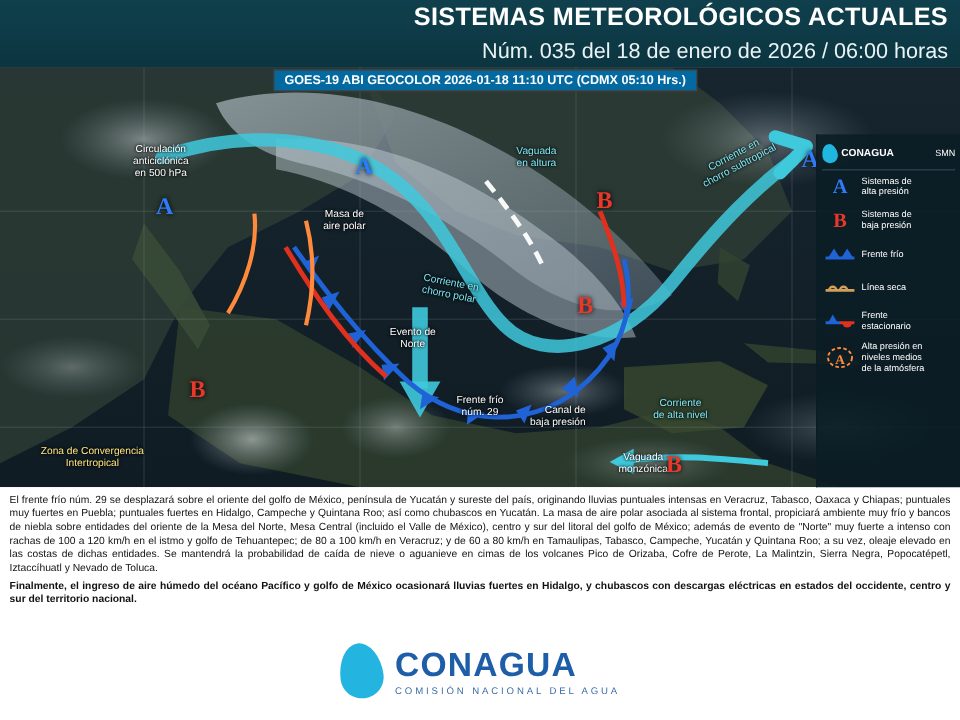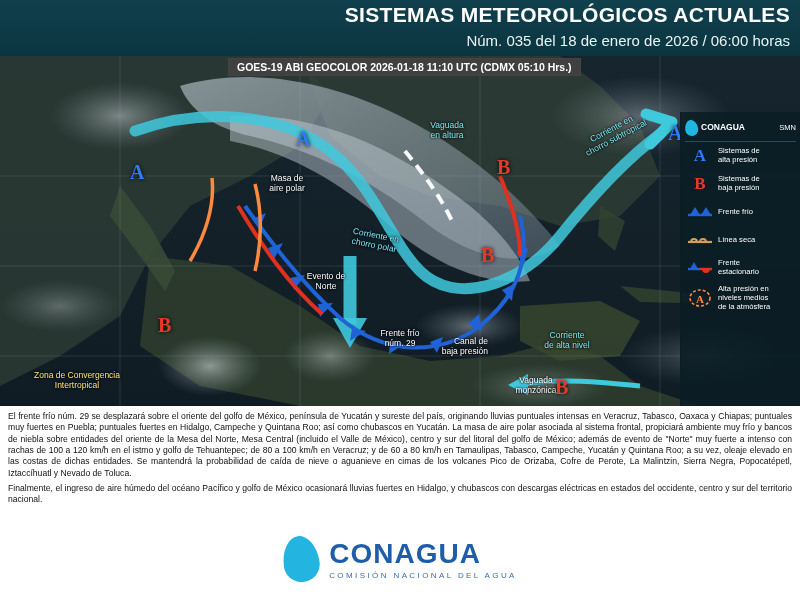--- a/index.html
+++ b/index.html
@@ -29,37 +29,37 @@
     right: 10px; top: 3px;
     color: #ffffff;
     font-size: 21px;
     font-weight: bold;
     letter-spacing: 0.3px;
   }
   .header-sub {
     position: absolute;
     right: 10px; top: 32px;
     color: #eaf3f5;
-    font-size: 15px;
+    font-size: 18px;
   }
 
   
   .map {
     position: absolute;
     left: 0; top: 56px;
     width: 800px; height: 350px;
     background: #1b2a33;
     overflow: hidden;
   }
   .map-canvas { position: absolute; left:0; top:0; width:800px; height:350px; }
 
   .map-banner {
     position: absolute;
     left: 228px; top: 2px;
-    background: #404040;
+    background: #0369a1;
     color: #ffffff;
     font-size: 10.5px;
     font-weight: bold;
     padding: 2px 8px;
     border: 1px solid #444;
     white-space: nowrap;
     z-index: 40;
   }
 
   .map-label {
@@ -267,29 +267,32 @@
     <div class="map-banner">GOES-19 ABI GEOCOLOR 2026-01-18 11:10 UTC (CDMX  05:10 Hrs.)</div>
 
     <div class="ab A" style="left:130px; top:105px;">A</div>
     <div class="ab A" style="left:296px; top:72px;">A</div>
     <div class="ab A" style="left:668px; top:66px;">A</div>
     <div class="ab B" style="left:497px; top:100px;">B</div>
     <div class="ab B" style="left:481px; top:188px;">B</div>
     <div class="ab B" style="left:158px; top:258px;">B</div>
     <div class="ab B" style="left:555px; top:320px;">B</div>
 
+    <div class="map-label" style="left:88px; top:64px; width:92px; white-space:pre-line;">Circulación
+anticiclónica
+en 500 hPa</div>
     <div class="map-label" style="left:252px; top:118px; width:70px; white-space:pre-line;">Masa de
 aire polar</div>
     <div class="map-label cyan" style="left:414px; top:65px; width:66px; white-space:pre-line;">Vaguada
 en altura</div>
     <div class="map-label cyan" style="left:567px; top:68px; width:94px; white-space:pre-line; transform:rotate(-28deg);">Corriente en
 chorro subtropical</div>
     <div class="map-label cyan" style="left:330px; top:175px; width:90px; white-space:pre-line; transform:rotate(11deg);">Corriente en
 chorro polar</div>
-    <div class="map-label" style="left:290px; top:216px; width:72px; white-space:pre-line;">Evento de
+    <div class="map-label" style="left:308px; top:216px; width:72px; white-space:pre-line;">Evento de
 Norte</div>
     <div class="map-label" style="left:367px; top:273px; width:66px; white-space:pre-line;">Frente frío
 núm. 29</div>
     <div class="map-label" style="left:416px; top:281px; width:72px; white-space:pre-line;text-align:right;">Canal de
 baja presión</div>
     <div class="map-label cyan" style="left:528px; top:275px; width:78px; white-space:pre-line;">Corriente
 de alta nivel</div>
     <div class="map-label" style="left:504px; top:320px; width:64px; white-space:pre-line;">Vaguada
 monzónica</div>
     <div class="map-label yellow" style="left:16px; top:315px; width:122px; white-space:pre-line; text-align:center;">Zona  de Convergencia
@@ -366,21 +369,21 @@
         <div class="legend-txt" style="white-space:pre-line;">Alta presión en
 niveles medios
 de la atmósfera</div>
       </div>
 
     </div>
   </div>
 
   <div class="textblock">
     <p style="margin:0 0 4px 0;">El frente frío núm. 29 se desplazará sobre el oriente del golfo de México, península de Yucatán y sureste del país, originando lluvias puntuales intensas en Veracruz, Tabasco, Oaxaca y Chiapas; puntuales muy fuertes en Puebla; puntuales fuertes en Hidalgo, Campeche y Quintana Roo; así como chubascos en Yucatán. La masa de aire polar asociada al sistema frontal, propiciará ambiente muy frío y bancos de niebla sobre entidades del oriente de la Mesa del Norte, Mesa Central (incluido el Valle de México), centro y sur del litoral del golfo de México; además de evento de "Norte" muy fuerte a intenso con rachas de 100 a 120 km/h en el istmo y golfo de Tehuantepec; de 80 a 100 km/h en Veracruz; y de 60 a 80 km/h en Tamaulipas, Tabasco, Campeche, Yucatán y Quintana Roo; a su vez, oleaje elevado en las costas de dichas entidades. Se mantendrá la probabilidad de caída de nieve o aguanieve en cimas de los volcanes Pico de Orizaba, Cofre de Perote, La Malintzin, Sierra Negra, Popocatépetl, Iztaccíhuatl y Nevado de Toluca.</p>
-    <p style="margin:0;">Finalmente, el ingreso de aire húmedo del océano Pacífico y golfo de México ocasionará lluvias fuertes en Hidalgo, y chubascos con descargas eléctricas en estados del occidente, centro y sur del territorio nacional.</p>
+    <p style="margin:0;font-weight:bold;">Finalmente, el ingreso de aire húmedo del océano Pacífico y golfo de México ocasionará lluvias fuertes en Hidalgo, y chubascos con descargas eléctricas en estados del occidente, centro y sur del territorio nacional.</p>
   </div>
 
   <div class="footer">
     <div class="fdrop"></div>
     <div class="ftxt">
       <div class="main">CONAGUA</div>
       <div class="sub">COMISIÓN NACIONAL DEL AGUA</div>
     </div>
   </div>
 

